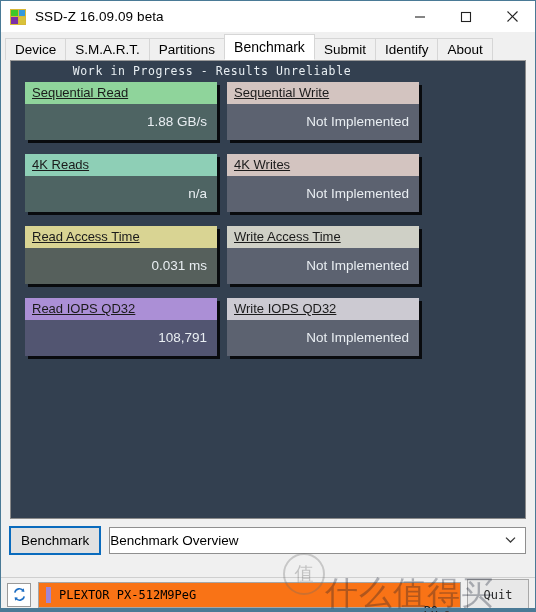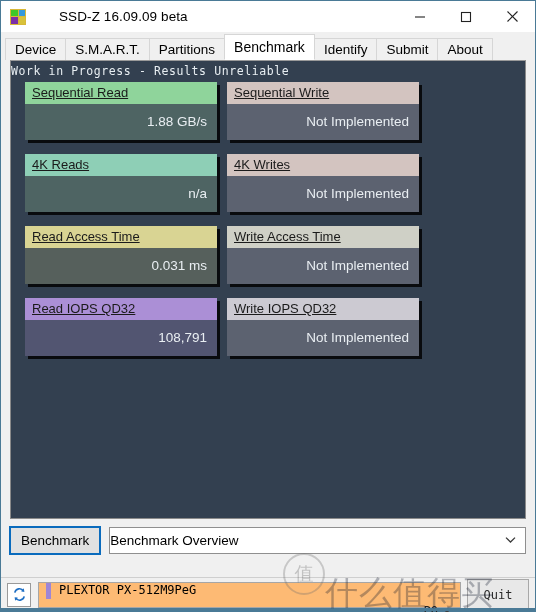--- a/index.html
+++ b/index.html
@@ -54,21 +54,20 @@
   .ic-g { background: #3ec728; }
   .ic-b { background: #3399dd; }
   .ic-p { background: #7b2fa8; }
   .ic-y { background: #d8c23a; }
 
   .title-text {
     font-size: 13.5px;
     color: #000000;
     letter-spacing: 0.1px;
     white-space: nowrap;
-    margin-left: 24px;
   }
   .win-buttons {
     position: absolute;
     right: 0; top: 0;
     height: 31px;
     display: flex;
   }
   .win-btn {
     width: 46px;
     height: 31px;
@@ -134,20 +133,21 @@
     background: #334050;
     border: 1px solid #8a8a8a;
     border-top-color: #9a9a9a;
     box-sizing: border-box;
     height: 459px;
     position: relative;
     overflow: hidden;
   }
 
   .wip-banner {
+    text-align: center;
     font-family: "DejaVu Sans Mono", monospace;
     font-size: 11.5px;
     color: #e8eef2;
     letter-spacing: 0.6px;
     padding-top: 3px;
     padding-right: 112px;
     height: 18px;
     box-sizing: border-box;
     white-space: nowrap;
   }
@@ -256,25 +256,25 @@
     align-items: center;
     justify-content: center;
     box-sizing: border-box;
     cursor: default;
   }
   .drive-field {
     flex: 1 1 auto;
     height: 26px;
     margin-left: 7px;
     margin-right: 6px;
-    background: #fdba74;
+    background: #f97316;
     border: 1px solid #a6a6a6;
     box-sizing: border-box;
     display: flex;
-    align-items: flex-start;
+    align-items: center;
     position: relative;
     cursor: default;
   }
   .drive-swatch {
     width: 5px;
     height: 16px;
     background: #9e86d6;
     margin-left: 7px;
     margin-right: 8px;
     flex: 0 0 auto;
@@ -389,22 +389,22 @@
           </svg>
       </button>
     </div>
   </div>
 
   <div class="tabstrip">
     <div class="tab">Device</div>
     <div class="tab">S.M.A.R.T.</div>
     <div class="tab">Partitions</div>
     <div class="tab active">Benchmark</div>
+    <div class="tab">Submit</div>
     <div class="tab">Identify</div>
-    <div class="tab">Submit</div>
     <div class="tab">About</div>
   </div>
 
   <div class="content">
 
     <div class="bench-panel">
 
       <div class="wip-banner">Work in Progress - Results Unreliable</div>
 
       <div class="cards-grid">

